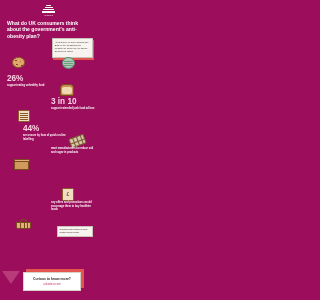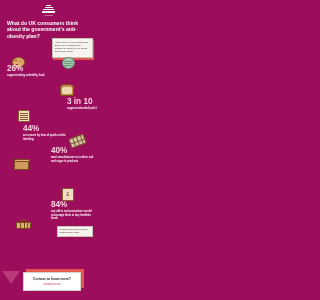--- a/index.html
+++ b/index.html
@@ -78,22 +78,22 @@
       background:#e0b076; border:.6px solid #7a4a1e; border-radius:0 0 2px 2px; }
   .cart .bline { position:absolute; top:3px; width:.5px; height:7px; background:#7a4a1e; }
   .cart .handle { position:absolute; left:4px; top:0px; width:7px; height:4px;
       border:.6px solid #7a4a1e; border-bottom:none; border-radius:3px 3px 0 0; }
 
   
   .stat { position:absolute; }
   .stat .big { font-size:8.2px; line-height:9px; font-weight:bold; color:#ffd2e4; }
   .stat .small { font-size:2.6px; line-height:3.45px; font-weight:bold; color:#ffffff; margin-top:1.2px; }
 
-  .s1 { left:7px;  top:64px;  width:42px; }
-  .s2 { left:51px; top:97px;  width:44px;margin-left:16px; }
+  .s1 { left:7px;  top:74px;  width:42px; }
+  .s2 { left:51px; top:97px;  width:44px; }
   .s3 { left:23px;  top:124px; width:44px; }
   .s4 { left:51px; top:146px; width:44px; }
   .s5 { left:7px;  top:172px; width:44px; }
   .s6 { left:51px; top:200px; width:44px; }
   .s7 { left:7px;  top:233px; width:48px; }
 
   
   .mini-note { position:absolute; left:57px; top:226px; width:36px; height:11px;
       background:#f7f4ef; border:.5px solid #c9c2b6; padding:1.2px 1.4px; }
   .mini-note p { font-size:1.9px; line-height:2.5px; color:#3d2b33; }
@@ -193,27 +193,25 @@
     <div class="big">3 in 10</div>
     <div class="small">support extended junk food ad ban</div>
   </div>
 
   <div class="stat s3">
     <div class="big">44%</div>
     <div class="small">are unsure by how of quick on-line labelling</div>
   </div>
 
   <div class="stat s4">
-    <div class="big">40%</div>
     <div class="small">want manufacturers to reduce salt and sugar in products</div>
   </div>
 
 
   <div class="stat s6">
-    <div class="big">84%</div>
     <div class="small">say offers and promotions would encourage them to buy healthier foods</div>
   </div>
 
 
   <div class="mini-note">
     <p>consumers want retailers to make healthier choices easier</p>
   </div>
 
   <div class="tri"></div>
   <div class="cta-shadow"></div>

